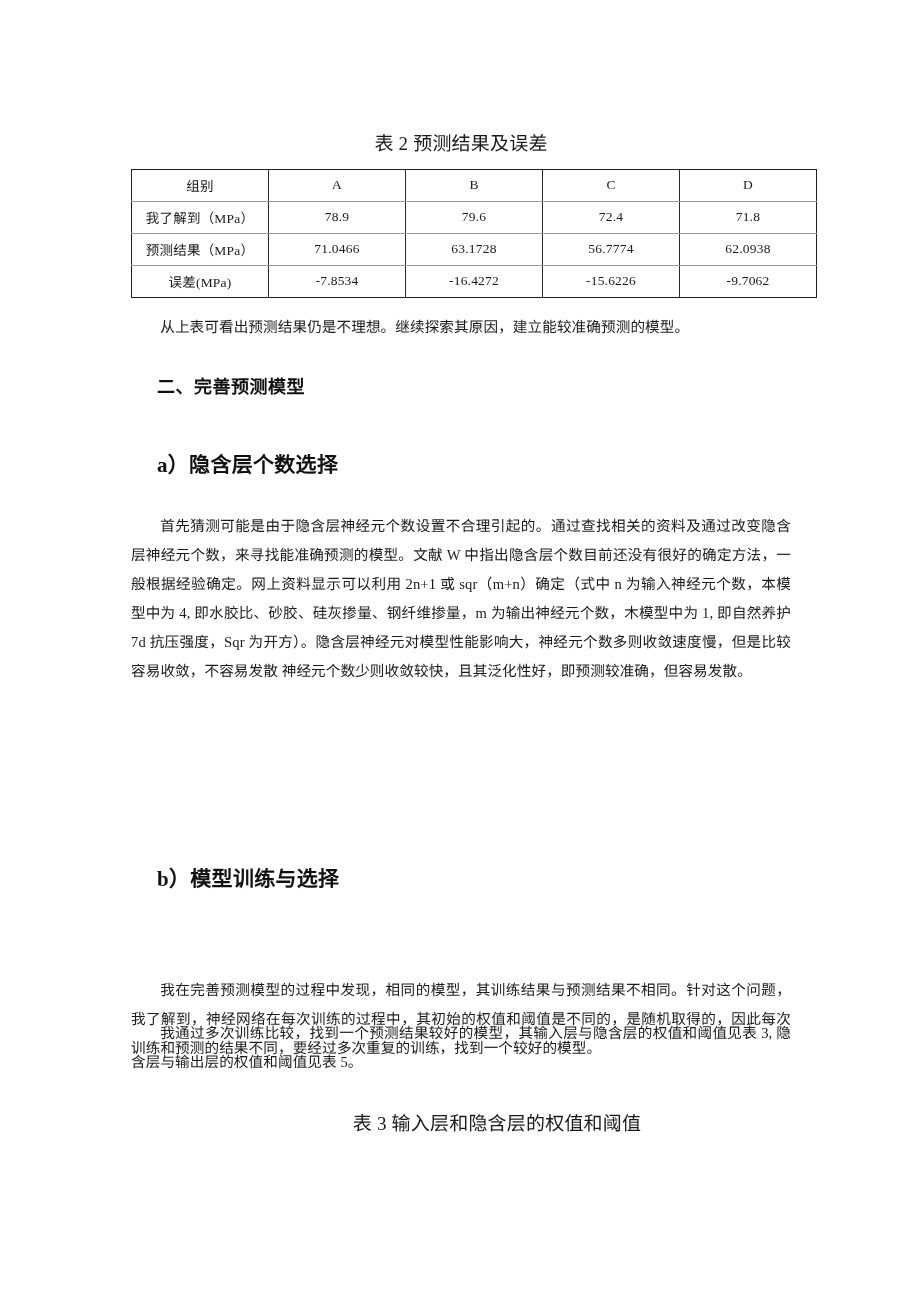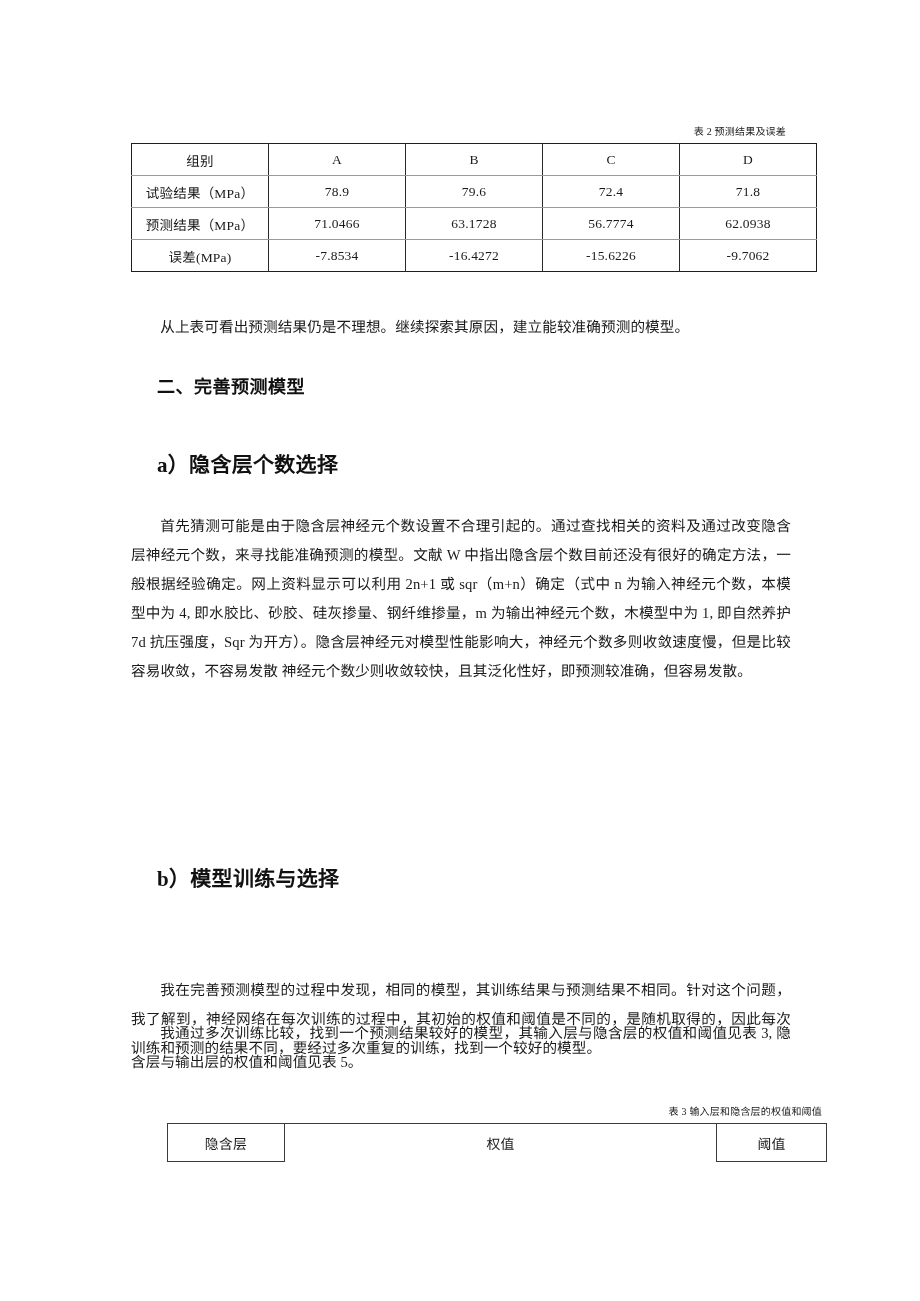--- a/index.html
+++ b/index.html
@@ -20,26 +20,26 @@
   .page {
     position: relative;
     width: 920px;
     height: 1301px;
     box-sizing: border-box;
     padding: 0;
   }
 
   
   .table-caption {
-    text-align: right;
-    font-size: 10px;
+    text-align: center;
+    font-size: 19px;
     line-height: 1.3;
     letter-spacing: 0.2px;
     color: #1a1a1a;
-    margin: 5px;
+    margin: 12px;
   }
 
   
   .data-table {
     width: 660px;
     border-collapse: collapse;
     table-layout: fixed;
     margin: 4px 0 0 0;
     border-top: 1.4px solid #1f1f1f;
     border-bottom: 1.4px solid #1f1f1f;
@@ -141,21 +141,21 @@
     <table class="data-table">
       <tbody>
         <tr>
           <td class="col-label">组别</td>
           <td class="col-val">A</td>
           <td class="col-val">B</td>
           <td class="col-val">C</td>
           <td class="col-val">D</td>
         </tr>
         <tr>
-          <td class="col-label">试验结果（MPa）</td>
+          <td class="col-label">我了解到（MPa）</td>
           <td class="num">78.9</td>
           <td class="num">79.6</td>
           <td class="num">72.4</td>
           <td class="num">71.8</td>
         </tr>
         <tr>
           <td class="col-label">预测结果（MPa）</td>
           <td class="num">71.0466</td>
           <td class="num">63.1728</td>
           <td class="num">56.7774</td>
@@ -187,24 +187,15 @@
     <span class="lat">b）</span><span>模型训练与选择</span>
   </h3>
 
   <p class="para indent blk" style="top:976px;">我在完善预测模型的过程中发现，相同的模型，其训练结果与预测结果不相同。针对这个问题，我了解到，神经网络在每次训练的过程中，其初始的权值和阈值是不同的，是随机取得的，因此每次训练和预测的结果不同，要经过多次重复的训练，找到一个较好的模型。</p>
 
   <p class="para indent blk" style="top:1019px;">我通过多次训练比较，找到一个预测结果较好的模型，其输入层与隐含层的权值和阈值见表 3, 隐含层与输出层的权值和阈值见表 5。</p>
 
   <div class="blk" style="top:1100px;padding-left:36px;">
     <div class="table-caption">表 3 输入层和隐含层的权值和阈值</div>
 
-    <table class="skeleton-table">
-      <tbody>
-        <tr>
-          <td class="boxed sk-c1">隐含层</td>
-          <td class="top-only">权值</td>
-          <td class="boxed sk-c3">阈值</td>
-        </tr>
-      </tbody>
-    </table>
   </div>
 
 </div>
 
 </body></html>

